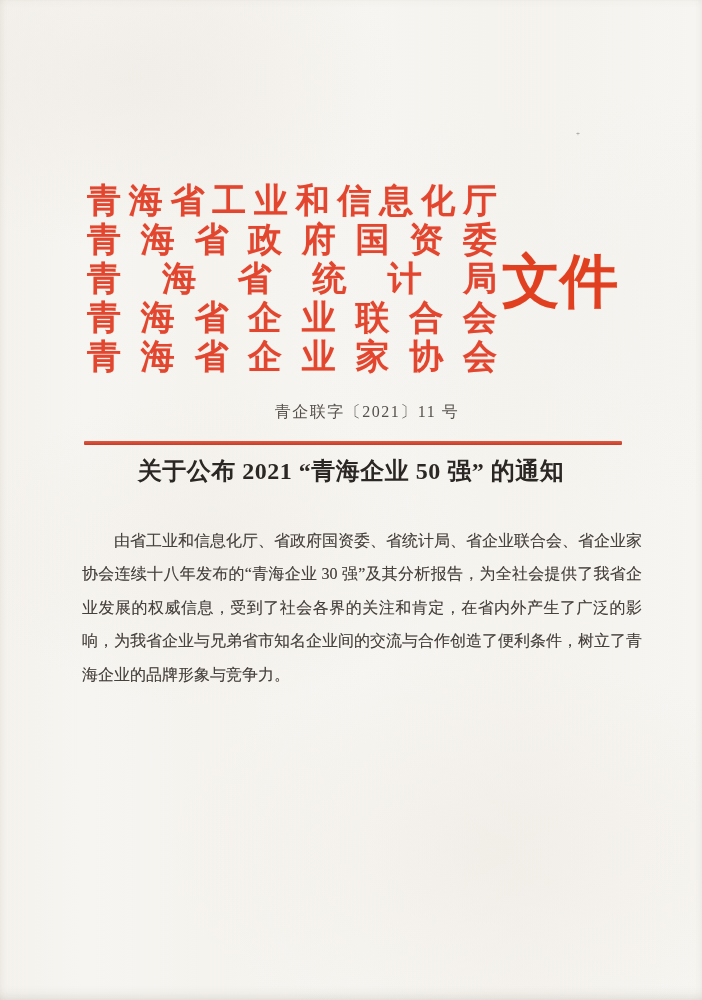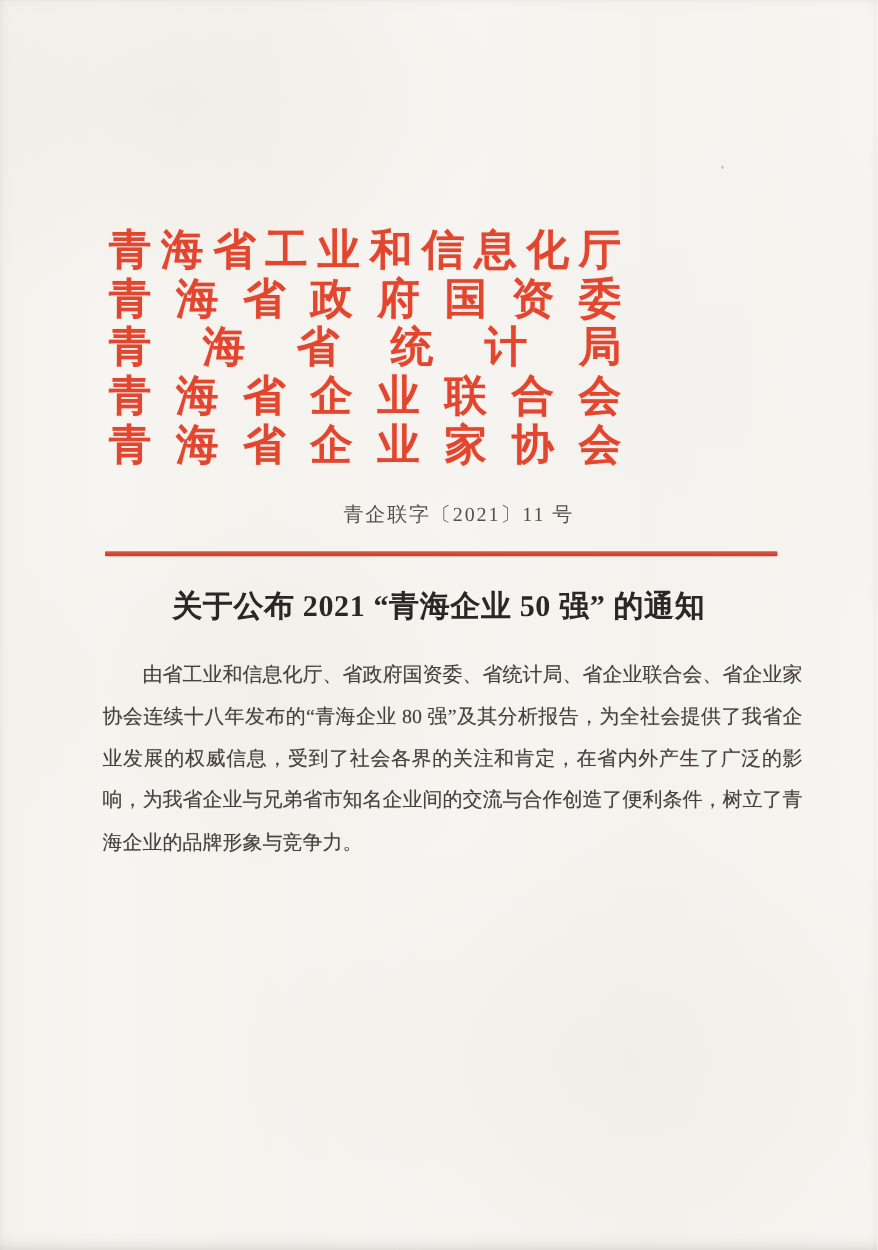--- a/index.html
+++ b/index.html
@@ -87,21 +87,21 @@
     width: 538px;
     height: 4px;
     background: linear-gradient(180deg, #dd5a41, #c93b27);
     border-radius: 1px;
   }
 
   
   .doc-title {
     position: absolute;
     left: 0;
-    top: 469px;
+    top: 455px;
     width: 702px;
     text-align: center;
     font-size: 24px;
     font-weight: 700;
     letter-spacing: 0.5px;
     color: #2b2724;
   }
 
   
   .body-text {
@@ -191,24 +191,25 @@
         <span>海</span>
         <span>省</span>
         <span>企</span>
         <span>业</span>
         <span>家</span>
         <span>协</span>
         <span>会</span>
       </div>
   </div>
 
+  <div class="doc-type">文件</div>
 
   <div class="doc-number">青企联字〔2021〕11 号</div>
 
   <div class="red-rule"></div>
 
   <div class="doc-title">关于公布 2021 “青海企业 50 强” 的通知</div>
 
   <div class="body-text">
-    <p class="para-1">由省工业和信息化厅、省政府国资委、省统计局、省企业联合会、省企业家协会连续十八年发布的“青海企业 80 强”及其分析报告，为全社会提供了我省企业发展的权威信息，受到了社会各界的关注和肯定，在省内外产生了广泛的影响，为我省企业与兄弟省市知名企业间的交流与合作创造了便利条件，树立了青海企业的品牌形象与竞争力。</p>
+    <p class="para-1">由省工业和信息化厅、省政府国资委、省统计局、省企业联合会、省企业家协会连续十八年发布的“青海企业 30 强”及其分析报告，为全社会提供了我省企业发展的权威信息，受到了社会各界的关注和肯定，在省内外产生了广泛的影响，为我省企业与兄弟省市知名企业间的交流与合作创造了便利条件，树立了青海企业的品牌形象与竞争力。</p>
   </div>
 
 </div>
 
 </body></html>

